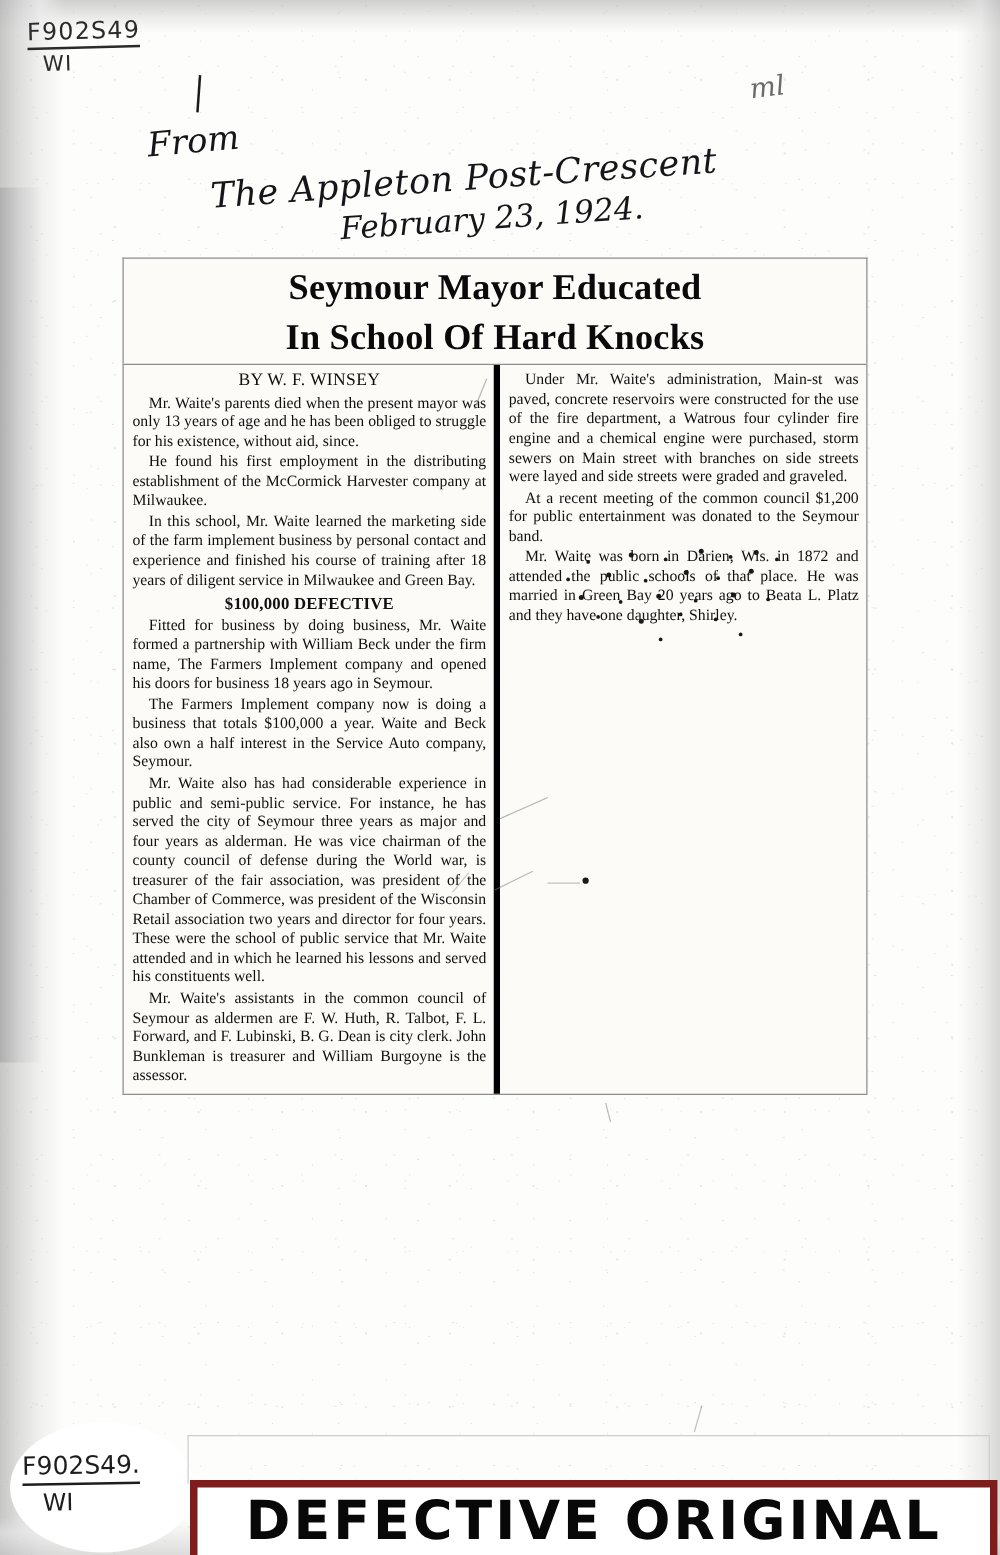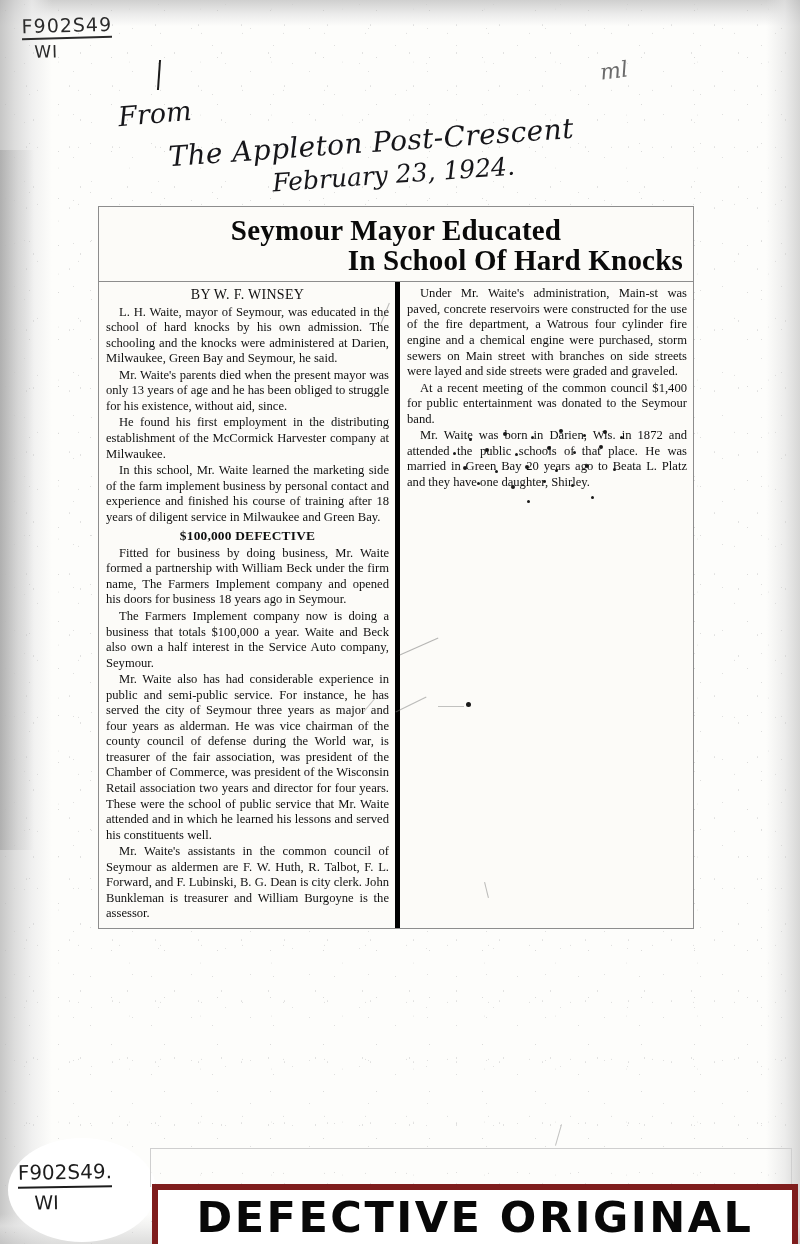--- a/index.html
+++ b/index.html
@@ -109,21 +109,21 @@
   }
   .headline{
     font-family:"Liberation Serif",serif;
     font-weight:bold;
     color:#0a0a0a;
     font-size:29px;
     line-height:1.04;
     text-align:center;
     letter-spacing:.2px;
   }
-  .headline .l2{display:block;margin-top:0;text-align:right;}
+  .headline .l2{display:block;margin-top:10px;}
 
   
   #columns{
     border:1px solid #8d8d8d;
     display:flex;
     background:#fcfbf8;
     align-items:flex-start;
   }
   .col{
     font-family:"Liberation Serif",serif;
@@ -240,35 +240,34 @@
         <div class="headline">
           <span>Seymour Mayor Educated</span>
           <span class="l2">In School Of Hard Knocks</span>
         </div>
       </div>
 
       <div id="columns">
 
         <div class="col" id="col-left">
           <p class="byline">BY W. F. WINSEY</p>
-          <p>L. H. Waite, mayor of Seymour, was educated in the school of hard knocks by his own admission. The schooling and the knocks were administered at Darien, Milwaukee, Green Bay and Seymour, he said.</p>
           <p>Mr. Waite's parents died when the present mayor was only 13 years of age and he has been obliged to struggle for his existence, without aid, since.</p>
           <p>He found his first employment in the distributing establishment of the McCormick Harvester company at Milwaukee.</p>
           <p>In this school, Mr. Waite learned the marketing side of the farm implement business by personal contact and experience and finished his course of training after 18 years of diligent service in Milwaukee and Green Bay.</p>
           <p class="subhead">$100,000 DEFECTIVE</p>
           <p>Fitted for business by doing business, Mr. Waite formed a partnership with William Beck under the firm name, The Farmers Implement company and opened his doors for business 18 years ago in Seymour.</p>
           <p>The Farmers Implement company now is doing a business that totals $100,000 a year. Waite and Beck also own a half interest in the Service Auto company, Seymour.</p>
           <p>Mr. Waite also has had considerable experience in public and semi-public service. For instance, he has served the city of Seymour three years as major and four years as alderman. He was vice chairman of the county council of defense during the World war, is treasurer of the fair association, was president of the Chamber of Commerce, was president of the Wisconsin Retail association two years and director for four years. These were the school of public service that Mr. Waite attended and in which he learned his lessons and served his constituents well.</p>
           <p>Mr. Waite's assistants in the common council of Seymour as aldermen are F. W. Huth, R. Talbot, F. L. Forward, and F. Lubinski, B. G. Dean is city clerk. John Bunkleman is treasurer and William Burgoyne is the assessor.</p>
         </div>
 
         <div class="col" id="col-right">
           <div id="col-right-inner">
             <p>Under Mr. Waite's administration, Main-st was paved, concrete reservoirs were constructed for the use of the fire department, a Watrous four cylinder fire engine and a chemical engine were purchased, storm sewers on Main street with branches on side streets were layed and side streets were graded and graveled.</p>
-            <p>At a recent meeting of the common council $1,400 for public entertainment was donated to the Seymour band.</p>
+            <p>At a recent meeting of the common council $1,200 for public entertainment was donated to the Seymour band.</p>
             <p>Mr. Waite was born in Darien, Wis. in 1872 and attended the public schools of that place. He was married in Green Bay 20 years ago to Beata L. Platz and they have one daughter, Shirley.</p>
 
             <div class="ink-blot" style="left:62px;top:152px;width:3px;height:3px;"></div>
             <div class="ink-blot" style="left:96px;top:146px;width:4px;height:4px;"></div>
             <div class="ink-blot" style="left:124px;top:150px;width:3px;height:3px;"></div>
             <div class="ink-blot" style="left:152px;top:143px;width:4px;height:4px;"></div>
             <div class="ink-blot" style="left:176px;top:148px;width:3px;height:3px;"></div>
             <div class="ink-blot" style="left:196px;top:144px;width:4px;height:4px;"></div>
             <div class="ink-blot" style="left:213px;top:150px;width:3px;height:3px;"></div>
             <div class="ink-blot" style="left:46px;top:166px;width:3px;height:3px;"></div>

